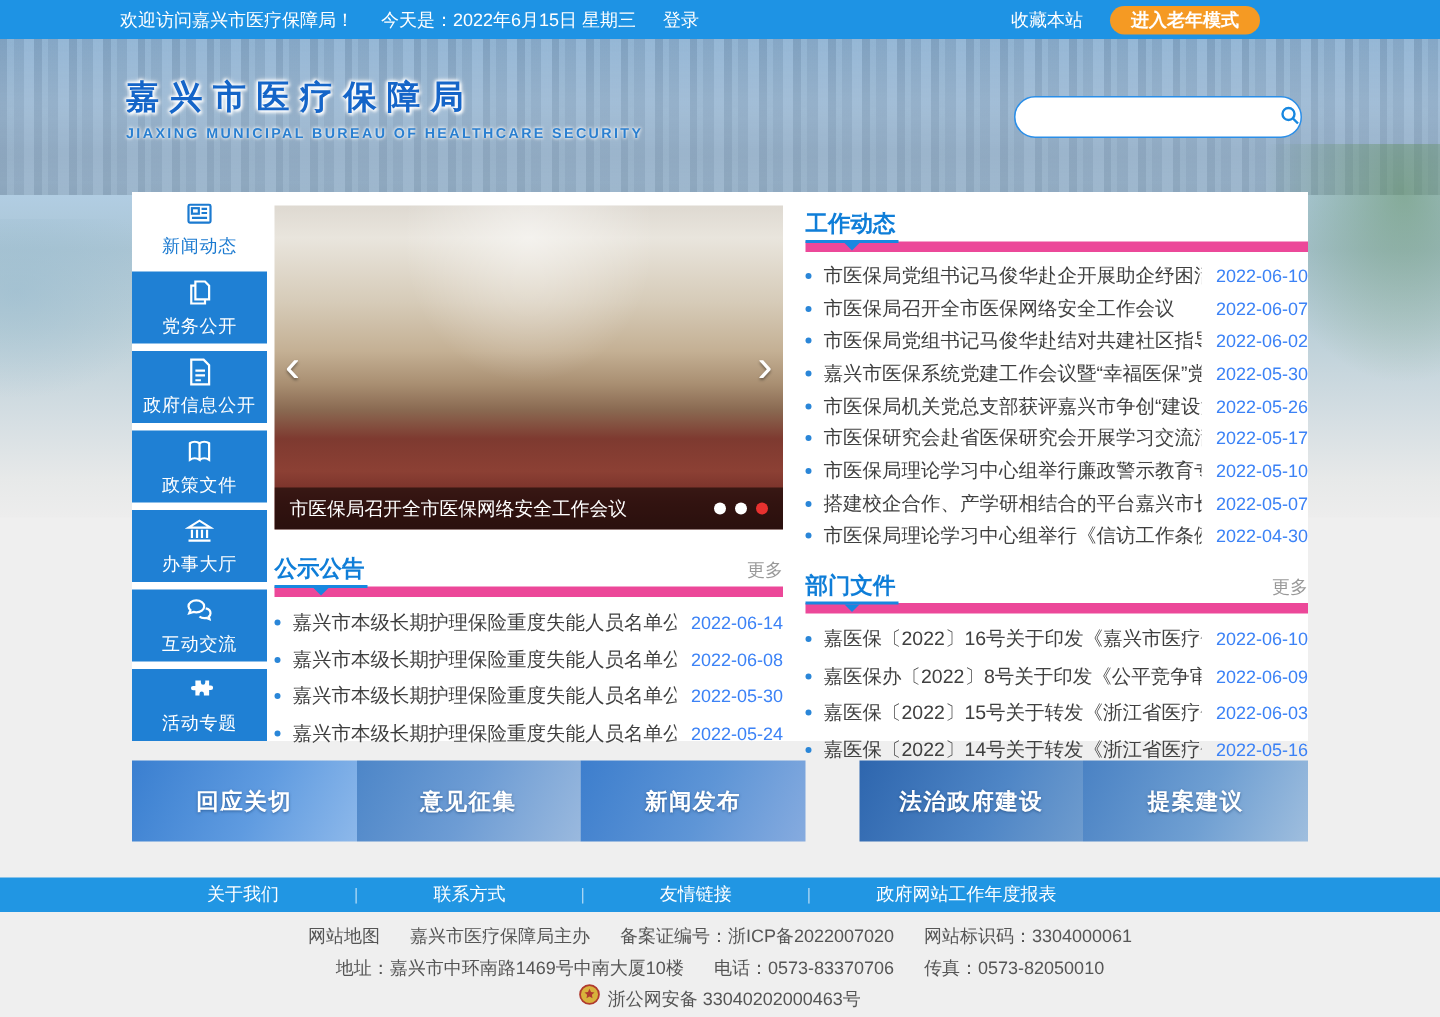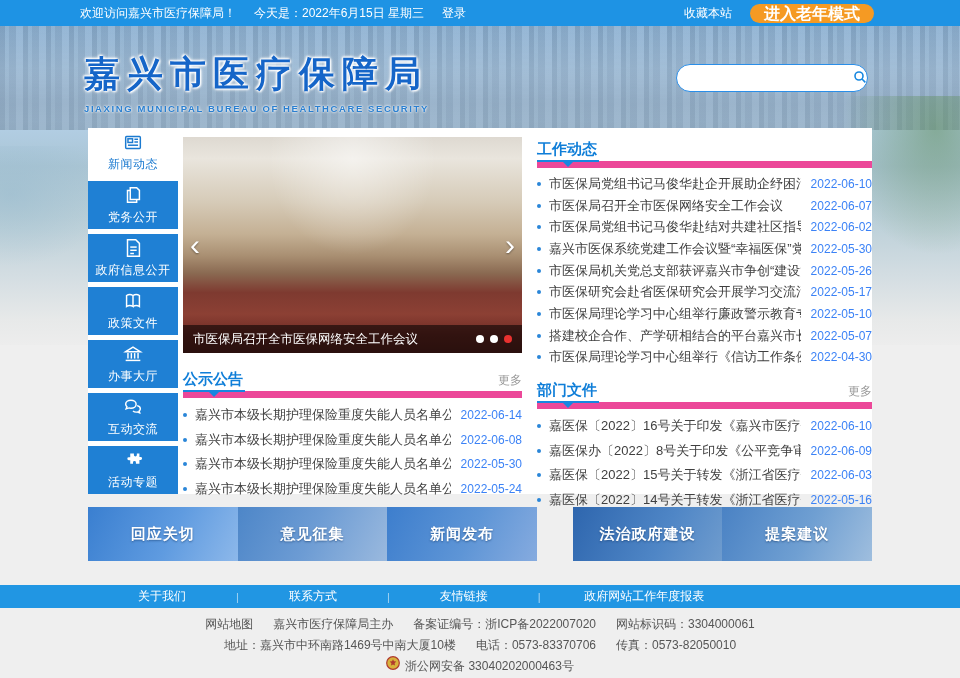--- a/index.html
+++ b/index.html
@@ -1,43 +1,43 @@
 <!DOCTYPE html>
 <html><head>
 <meta charset="utf-8">
 <style>
   * { margin:0; padding:0; box-sizing:border-box; }
   body { background:#efefef; font-family:"Liberation Sans","DejaVu Sans",sans-serif; }
   .page { position:relative; width:960px; height:678px; overflow:hidden; background:#efefef; margin:0 auto; }
 
   
   .topbar { position:absolute; left:0; top:0; width:960px; height:26px; background:#1e93e4;
-    display:flex; align-items:center; justify-content:space-between; padding:0 86px 0 80px;
+    display:flex; align-items:center; justify-content:space-between; padding:0 120px 0 80px;
     color:#fff; font-size:12px; }
   .topbar .grp { display:flex; align-items:center; gap:18px; }
   .topbar a { color:#fff; text-decoration:none; cursor:pointer; }
   .elder-btn { background:#f59a23; color:#fff; border:none; border-radius:10px;
-    height:19px; padding:0 14px; font-size:16px; font-weight:bold; cursor:pointer; }
+    height:19px; padding:0 14px; font-size:12px; font-weight:bold; cursor:pointer; }
 
   
   .hero { position:absolute; left:0; top:26px; width:960px; height:319px;
     background:linear-gradient(180deg,#8fb6d8 0%,#a9c9e4 16%,#b3cfe6 30%,#aac5d4 44%,
       #bacfd8 60%,#d3dde2 78%,#e7e9e9 92%,#ededed 100%); }
   .city-strip { position:absolute; left:0; top:0; width:960px; height:104px; opacity:.85;
     background:
       linear-gradient(180deg, rgba(140,170,200,0) 0%, rgba(150,170,190,.25) 40%, rgba(118,140,162,.38) 72%, rgba(108,134,156,.32) 100%),
       repeating-linear-gradient(90deg, rgba(90,110,135,.35) 0 5px, rgba(150,170,190,.30) 5px 9px,
         rgba(110,130,155,.35) 9px 16px, rgba(170,185,205,.26) 16px 23px); }
   .green-right { position:absolute; right:0; top:70px; width:120px; height:160px;
     background:radial-gradient(ellipse at 80% 20%, rgba(96,142,92,.55), rgba(96,142,92,0) 70%); }
   .lake-left { position:absolute; left:0; top:120px; width:110px; height:120px;
     background:radial-gradient(ellipse at 10% 40%, rgba(150,185,205,.5), rgba(150,185,205,0) 70%); }
 
   .brand { position:absolute; left:84px; top:24px; }
-  .brand h1 { font-size:36px; font-weight:bold; letter-spacing:7px; color:#1565c8;
+  .brand h1 { font-size:22px; font-weight:bold; letter-spacing:7px; color:#1565c8;
     text-shadow:0 0 3px #fff,0 0 4px #fff,1px 1px 2px #fff,-1px -1px 2px #fff; }
   .brand .sub { margin-top:4px; font-size:9.5px; letter-spacing:1.6px; color:#2a7fd0; font-weight:bold;
     text-shadow:0 0 2px #fff,0 0 3px #fff; }
 
   .search-box { position:absolute; left:676px; top:38px; width:192px; height:28px; background:#fff;
     border:1px solid #2a8ee8; border-radius:14px; display:flex; align-items:center; }
   .search-box input { flex:1; border:none; outline:none; background:transparent; height:24px;
     padding:0 10px; font-size:12px; }
   .search-btn { width:30px; height:26px; border:none; background:transparent; cursor:pointer;
     display:flex; align-items:center; justify-content:center; }

